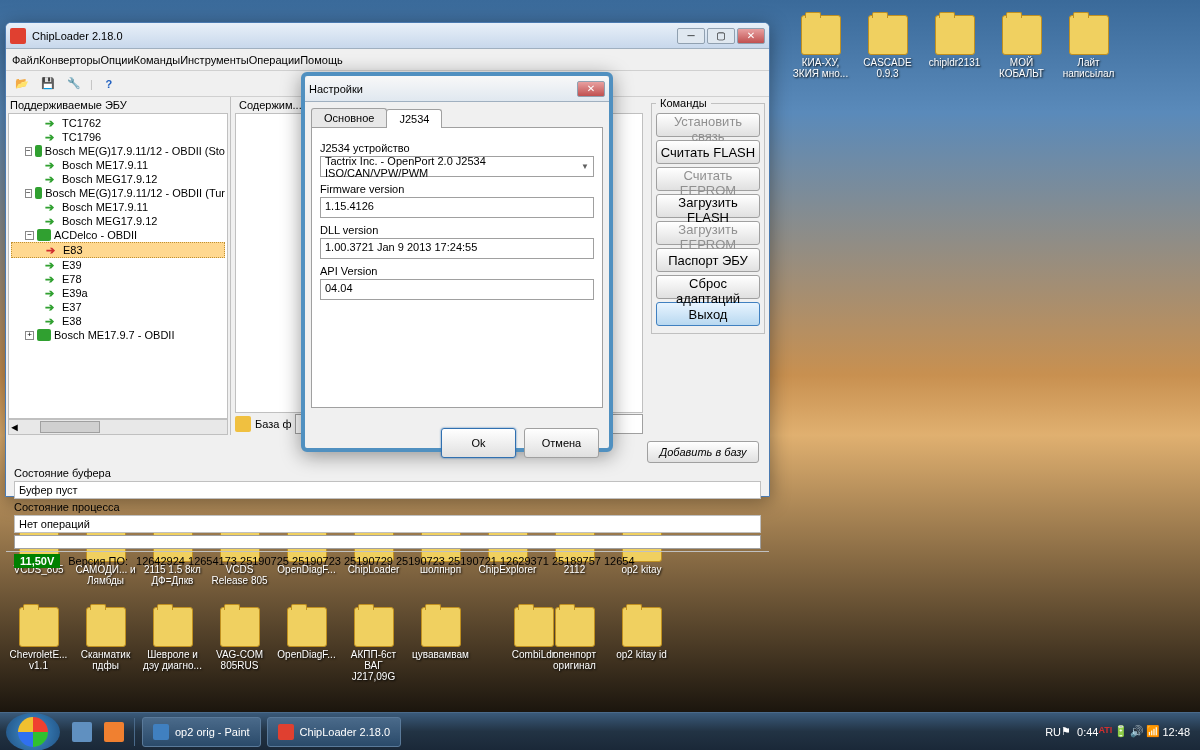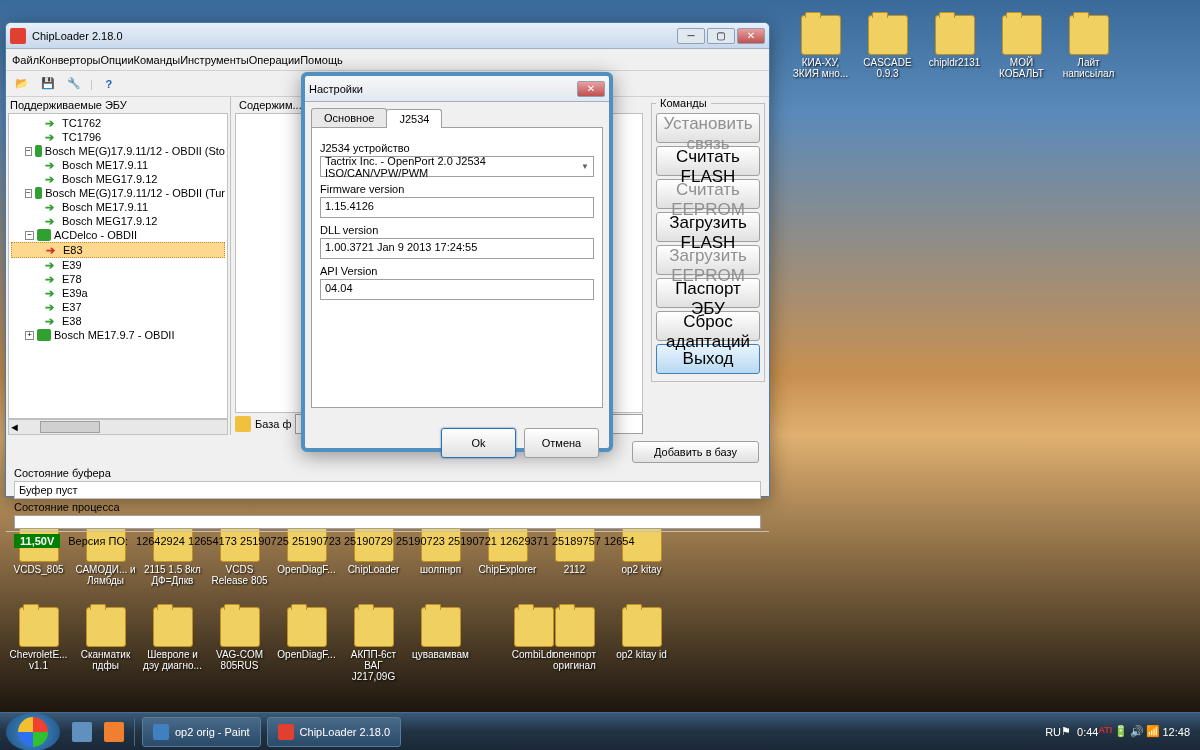--- a/index.html
+++ b/index.html
@@ -45,24 +45,24 @@
 
 .center-panel { flex: 1; display: flex; flex-direction: column; padding: 0 4px; }
 .content-box { flex: 1; background: #fff; border: 1px solid #c0c0c0; }
 .db-bar { height: 22px; display: flex; align-items: center; gap: 4px; padding: 2px 0; }
 .db-bar .dbico { width: 16px; height: 16px; background: #f0c040; border-radius: 2px; }
 .db-field { flex: 1; height: 20px; background: #fff; border: 1px solid #a0a0a0; }
 
 .right-panel { width: 122px; padding: 0 4px; }
 .cmd-group { border: 1px solid #c0c0c0; padding: 4px; }
 .cmd-group legend { padding: 0 4px; }
-.cmd-btn { display: block; width: 100%; height: 30px; margin-bottom: 3px; background: linear-gradient(to bottom, #fff, #e0e0e0); border: 1px solid #a0a0a0; border-radius: 3px; cursor: pointer; font-size: 17px; }
+.cmd-btn { display: block; width: 100%; height: 24px; margin-bottom: 3px; background: linear-gradient(to bottom, #fff, #e0e0e0); border: 1px solid #a0a0a0; border-radius: 3px; cursor: pointer; font-size: 13px; }
 .cmd-btn:disabled { color: #909090; }
 .cmd-btn.hl { background: linear-gradient(to bottom, #e8f4ff, #b8d8f0); border-color: #4080c0; }
-.add-db-btn { width: 127px; height: 22px; margin-top: 6px; margin-left: 12px; background: linear-gradient(to bottom, #fff, #e0e0e0); border: 1px solid #a0a0a0; border-radius: 3px; cursor: pointer; }
+.add-db-btn { width: 112px; height: 22px; margin-top: 6px; margin-left: 12px; background: linear-gradient(to bottom, #fff, #e0e0e0); border: 1px solid #a0a0a0; border-radius: 3px; cursor: pointer; font-style: italic; }
 
 .status-area { padding: 2px 8px; }
 .status-row { margin: 2px 0; }
 .status-field { background: #fff; border: 1px solid #c0c0c0; padding: 2px 4px; margin-top: 1px; min-height: 18px; }
 .progress { height: 14px; background: #fff; border: 1px solid #a0a0a0; margin-top: 2px; }
 .bottom-bar { display: flex; align-items: center; gap: 8px; padding: 2px 8px; border-top: 1px solid #c0c0c0; }
 .volt-badge { background: #008000; color: #fff; padding: 1px 6px; font-weight: bold; }
 
 .dialog { left: 301px; top: 72px; width: 312px; height: 380px; border: 4px solid #5090c0; border-radius: 6px; }
 .dialog .titlebar { background: linear-gradient(to bottom, #f8f8f8, #e0e8f0); }
@@ -328,20 +328,21 @@
         </fieldset>
       </div>
     </div>
     <div style="text-align:right;padding-right:10px;">
       <button class="add-db-btn">Добавить в базу</button>
     </div>
     <div class="status-area">
       <div class="status-row">Состояние буфера</div>
       <div class="status-field">Буфер пуст</div>
       <div class="status-row">Состояние процесса</div>
+      <div class="status-field">Нет операций</div>
       <div class="progress"></div>
     </div>
     <div class="bottom-bar">
       <span class="volt-badge">11,50V</span>
       <span>Версия ПО:</span>
       <span>12642924 12654173 25190725 25190723 25190729 25190723 25190721 12629371 25189757 12654</span>
     </div>
   </div>
 
   <div class="window dialog">

